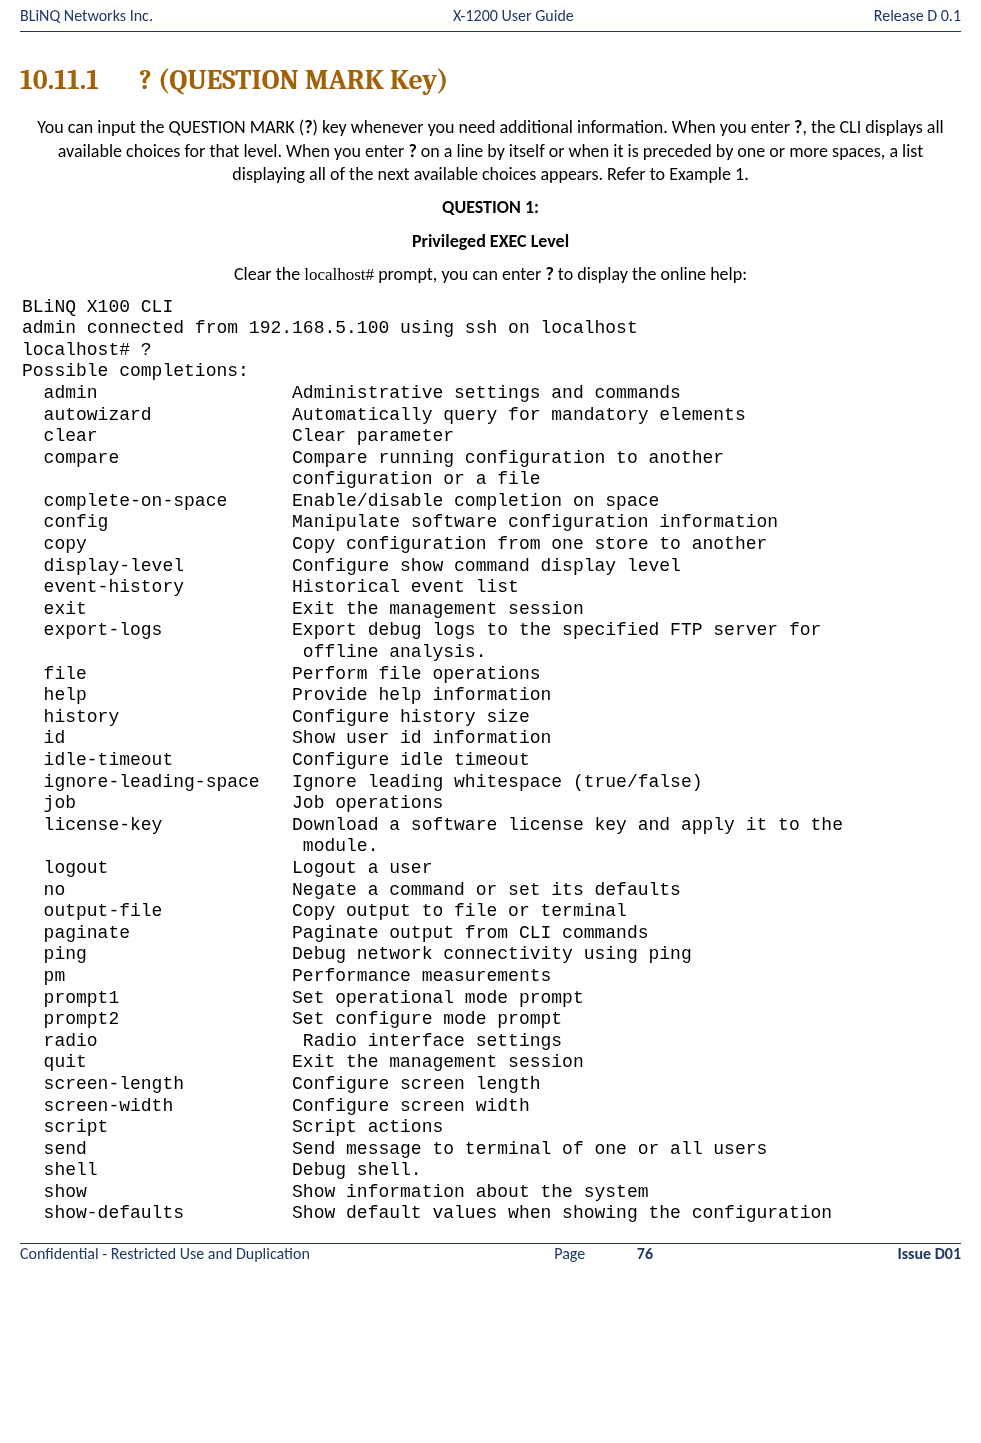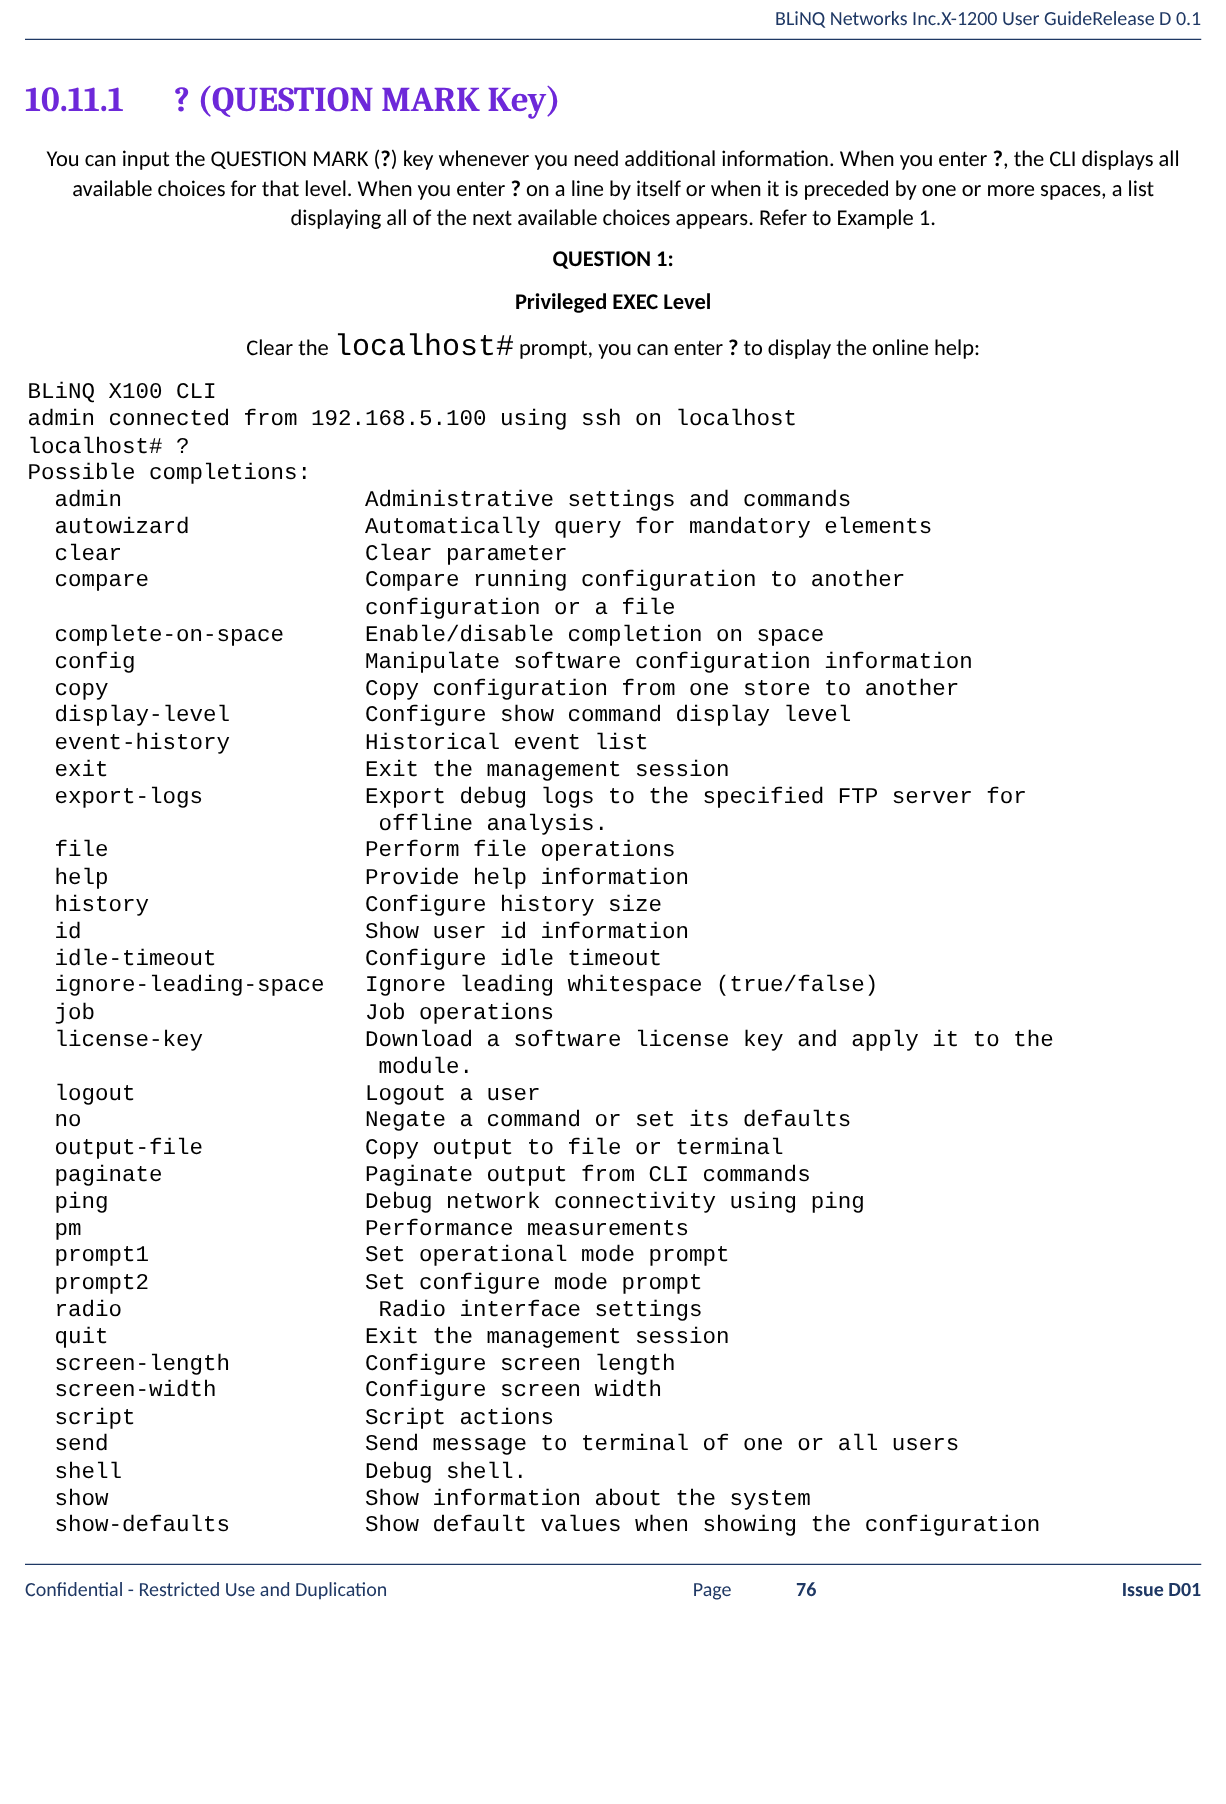--- a/index.html
+++ b/index.html
@@ -6,61 +6,61 @@
       font-family: Calibri, Arial, sans-serif;
       max-width: 981px;
       margin: 0 auto;
       padding: 0 20px;
       color: #000;
       font-size: 18px;
       line-height: 1.3;
     }
     .header {
       display: flex;
-      justify-content: flex-end;
+      justify-content: space-between;
       color: #1F3864;
       border-bottom: 1px solid #1F3864;
       padding: 6px 0 4px 0;
       font-size: 16px;
     }
     .section-title {
-      color: #6d28d9;
+      color: #a16207;
       font-family: Cambria, Georgia, serif;
       font-weight: bold;
       font-size: 28px;
       margin: 30px 0 18px 0;
     }
     .section-number {
       margin-right: 40px;
     }
     .body-text {
       margin: 10px 0;
       line-height: 1.3;
       text-align: center;
     }
     .bold {
       font-weight: bold;
     }
     .mono {
-      font-family: Liberation Mono, monospace;
-      font-size: 24px;
+      font-family: Liberation Serif, serif;
+      font-size: 17px;
     }
     .cli-block {
       font-family: "Courier New", monospace;
       white-space: pre;
       font-size: 18px;
       line-height: 1.2;
       margin: 6px 2px;
     }
     .footer {
       display: flex;
       justify-content: space-between;
       color: #1F3864;
       border-top: 1px solid #1F3864;
-      padding: 11px 0;
+      padding: 0 0;
       font-size: 16px;
       margin-top: 18px;
     }
     .footer .page-label .pagenum {
       font-weight: bold;
       margin-left: 48px;
     }
     .footer .issue {
       font-weight: bold;
     }

